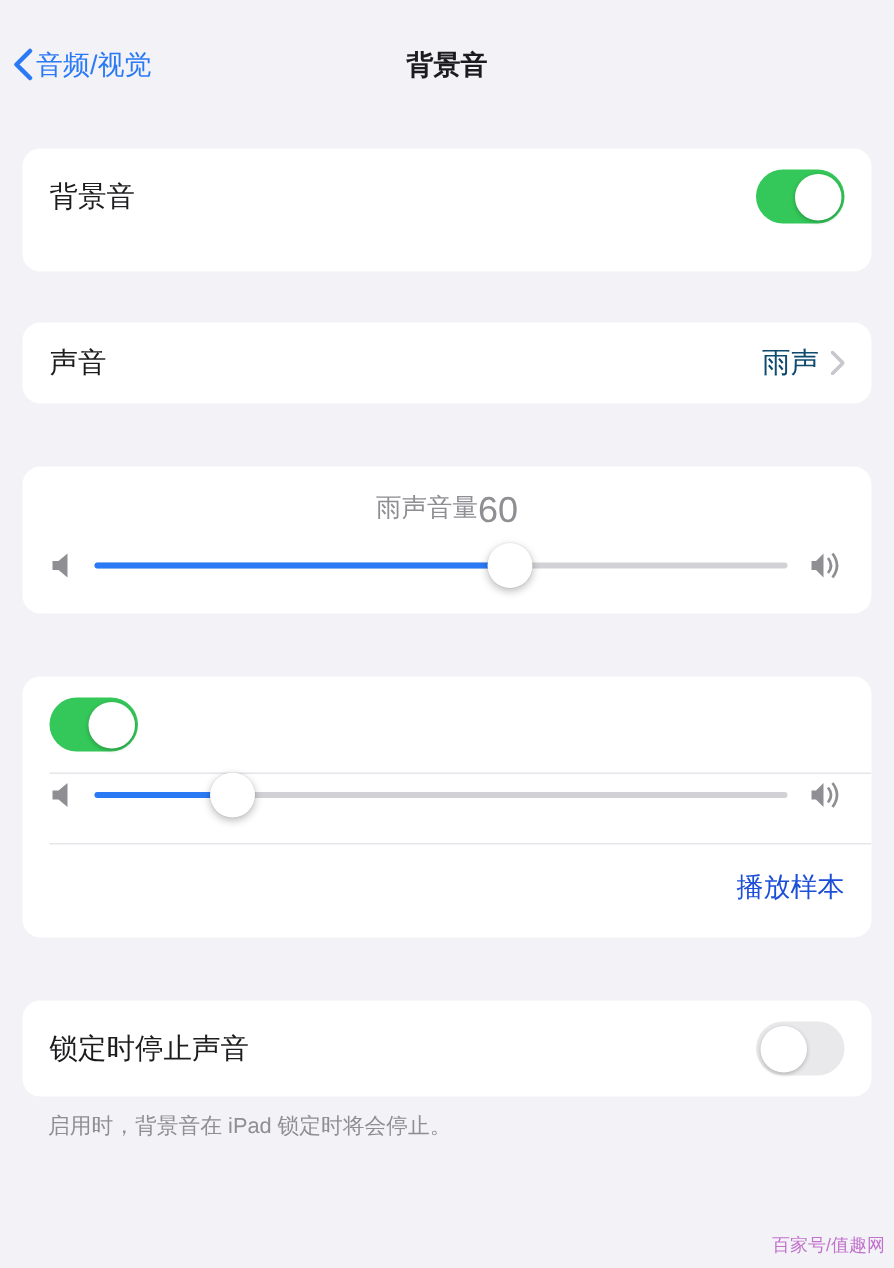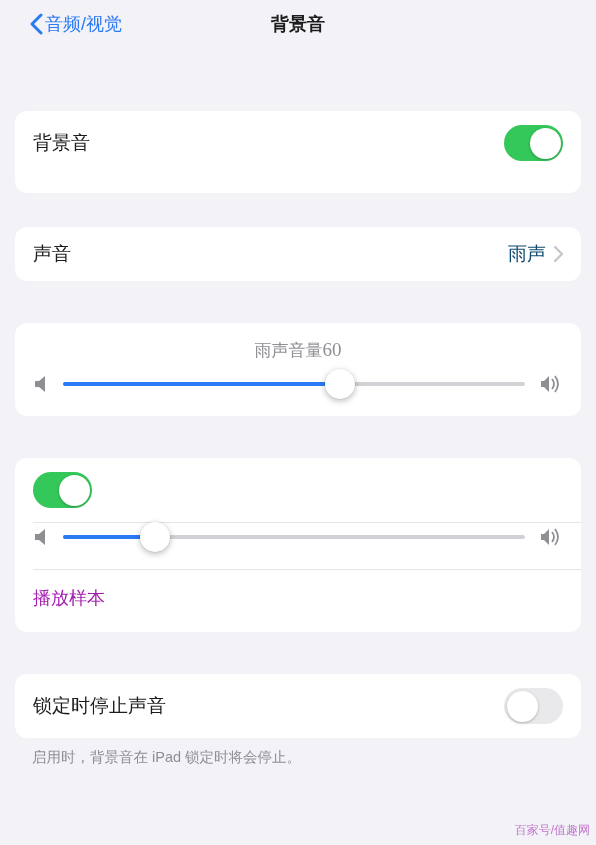--- a/index.html
+++ b/index.html
@@ -8,24 +8,23 @@
     height: 845px;
     background: #f2f2f7;
     font-family: -apple-system, "Helvetica Neue", Arial, sans-serif;
     color: #1c1c1e;
     position: relative;
     overflow: hidden;
   }
   .nav {
     height: 55px;
     display: flex;
-    align-items: flex-start;
-    position: relative;
-    padding: 0 29px;
-    margin-top: 12px;
+    align-items: flex-end;
+    position: relative;
+    padding: 0 8px;
   }
   .nav-back {
     display: flex;
     align-items: center;
     gap: 2px;
     color: #2a7af6;
     font-size: 18px;
   }
   .nav-title {
     position: absolute;
@@ -94,21 +93,21 @@
     background: #fff;
     box-shadow: 0 1px 3px rgba(0,0,0,0.25);
   }
   .toggle.on .knob { right: 2.5px; }
   .toggle.off .knob { left: 2.5px; }
   
   .slider-head {
     display:flex; justify-content:center; padding:16px 18px 8px 18px;
     font-size: 17px; color:#8e8e93;
   }
-  .slider-head .val { color:#8e8e93; font-size:19px;font-family:Liberation Serif, serif; }
+  .slider-head .val { color:#8e8e93; font-size:24px; }
   .slider-row {
     display: flex;
     align-items:center;
     gap: 14px;
     padding: 4px 18px 22px 18px;
   }
   .slider-track {
     flex:1;
     height: 4px;
     background: #d1d1d6;
@@ -123,24 +122,25 @@
   .slider-thumb {
     position:absolute;
     top:50%;
     width:30px; height:30px;
     border-radius:50%;
     background:#fff;
     box-shadow: 0 2px 6px rgba(0,0,0,0.28), 0 0 0 0.5px rgba(0,0,0,0.05);
     transform: translate(-50%, -50%);
   }
   .link {
-    color:#a21caf;
+    color:#1d4ed8;
     font-size:18px;
     padding: 4px 18px 22px 18px;
     display:block;
+    text-align:right;
   }
   .chevron svg, .vol-icon svg, .nav-back svg { display:block; }
   .vol-icon { color:#8e8e93; flex-shrink:0; }
   .section.first { margin-top: 44px; padding-bottom: 18px; }
   .section.sound { margin-top: 34px; }
   .section.vol1 { margin-top: 42px; }
   .section.media { margin-top: 42px; }
   .section.lock { margin-top: 42px; }
   .watermark {
     position:absolute;

